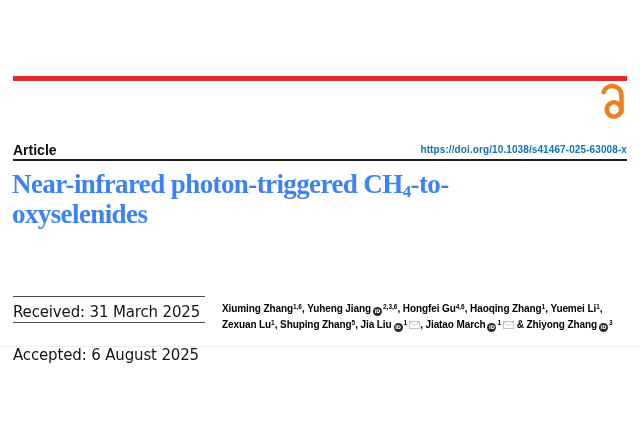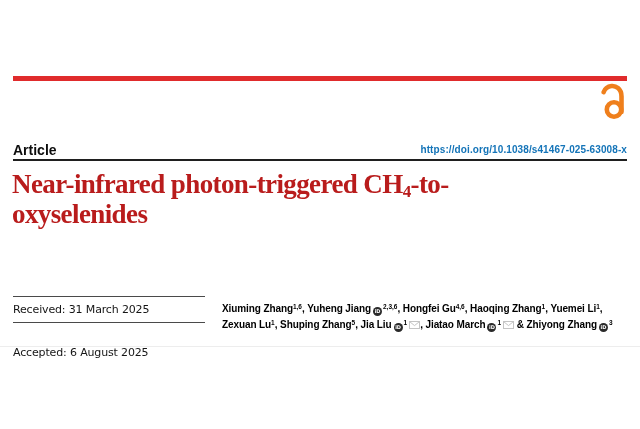--- a/index.html
+++ b/index.html
@@ -62,41 +62,41 @@
   
   .title {
     position: absolute;
     left: 12px; top: 169px;
     width: 580px;
     font-family: "Liberation Serif", serif;
     font-weight: 700;
     font-size: 27px;
     line-height: 30px;
     letter-spacing: -0.6px;
-    color: #b91c1c;
+    color: #3b82f6;
   }
   .title sub {
     font-size: 17px;
     line-height: 0;
     vertical-align: -4px;
   }
   
   .date-rule {
     position: absolute;
     left: 13px;
     width: 192px; height: 1.3px;
     background: #4a4a4a;
   }
   .rule-received { top: 296px; }
   .rule-accepted { top: 322px; }
   .date-text {
     position: absolute;
     left: 13px;
     font-family: "DejaVu Sans", sans-serif;
-    font-size: 11px;
+    font-size: 15px;
     letter-spacing: -0.15px;
     color: #151515;
   }
   .received-text { top: 303px; }
   .accepted-text { top: 346px; }
   
   .authors {
     position: absolute;
     left: 222px; top: 301px;
     width: 410px;

